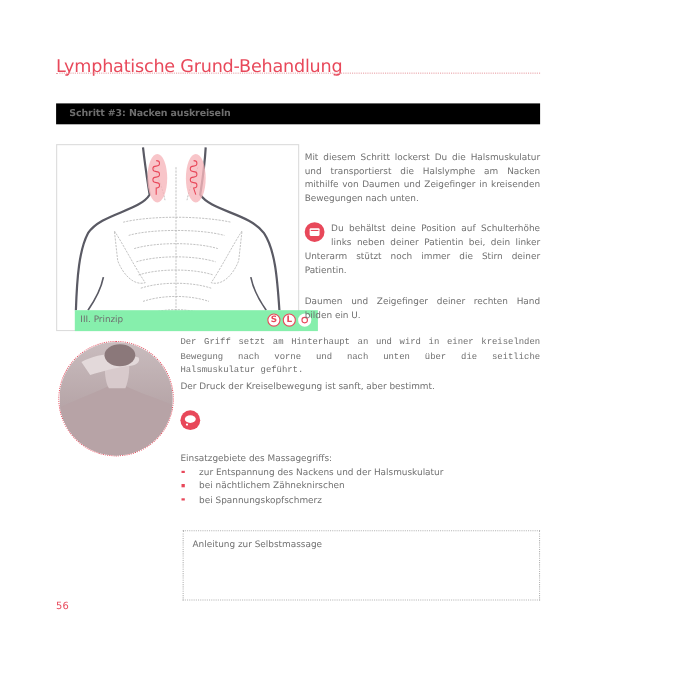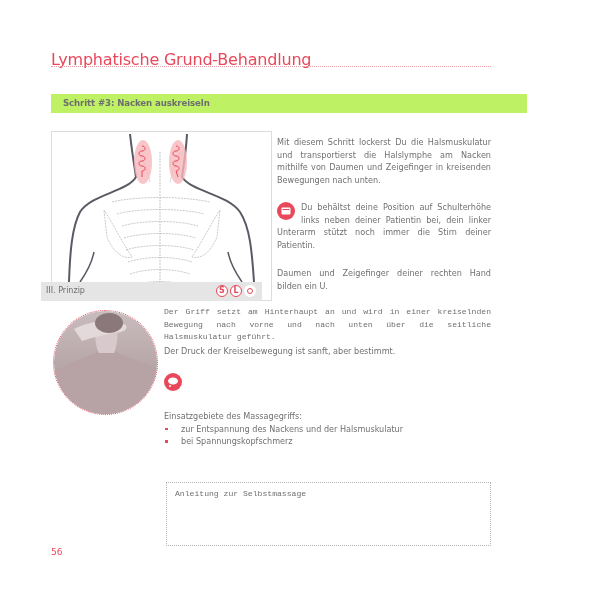--- a/index.html
+++ b/index.html
@@ -1,26 +1,26 @@
 <!DOCTYPE html>
 <html><head>
 <meta charset="utf-8">
 <style>
   html, body { margin: 0; padding: 0; background: #ffffff; }
   body { width: 612px; height: 612px; position: relative; overflow: hidden;
          font-family: "DejaVu Sans", sans-serif; color: #6b6b6b; }
   .abs { position: absolute; }
   .chapter { left: 51px; top: 50px; font-size: 16px; color: #e8485a; font-weight: normal; letter-spacing: -0.2px; }
   .chapter-rule { left: 51px; top: 66px; width: 440px; height: 0; border-top: 1px dotted #e8a0a6; }
-  .step-bar { left: 51px; top: 94px; width: 476px; height: 19px; background: #bef264; }
+  .step-bar { left: 51px; top: 94px; width: 440px; height: 19px; background: #000000; }
   .step-title { position: absolute; left: 12px; top: 4px; font-size: 8.6px; font-weight: bold; color: #6e6e6e; letter-spacing: -0.1px; }
 
   .figure { left: 51px; top: 131px; width: 221px; height: 170px; border: 1px solid #dcdcdc; background: #fff; box-sizing: border-box; overflow: hidden; }
   .figure svg { position: absolute; left: 0; top: 0; }
-  .caption-bar { left: 41px; top: 282px; width: 221px; height: 19px; background: #e5e5e5; }
+  .caption-bar { left: 68px; top: 282px; width: 221px; height: 19px; background: #86efac; }
   .caption-text { position: absolute; left: 5px; top: 4px; font-size: 8px; color: #6e6e6e; }
   .badges { position: absolute; right: 6px; top: 3px; display: flex; gap: 2px; }
   .badge { width: 12px; height: 12px; border-radius: 50%; border: 1.2px solid #e8485a; box-sizing: border-box;
            display: flex; align-items: center; justify-content: center; font-size: 8px; font-weight: bold; color: #e8485a; background: #fff; line-height: 1; }
   .badge.small { border: none; background: #fff; }
   .badge.small span { width: 6px; height: 6px; border-radius: 50%; border: 1.2px solid #e8485a; box-sizing: border-box; display:block; }
 
   .txt { font-size: 8.1px; line-height: 12.6px; color: #707070; text-align: justify; }
   .p1 { left: 277px; top: 136px; width: 214px; }
   .p2 { left: 277px; top: 201px; width: 214px; }
@@ -30,21 +30,21 @@
   .p6 { left: 164px; top: 372px; width: 327px; }
   .p7 { left: 164px; top: 410px; width: 327px; }
   .icon-circle { float: left; width: 18px; height: 18px; border-radius: 50%; background: #e8485a; margin: 1px 6px 2px 0; position: relative; }
   .bullets { list-style: none; margin: 0; padding: 0; }
   .bullets li { position: relative; padding-left: 17px; }
   .bullets li::before { content: ""; position: absolute; left: 1px; top: 5px; width: 2.5px; height: 2.5px; background: #e8485a; }
 
   .photo { left: 53px; top: 310px; width: 105px; height: 105px; border-radius: 50%; overflow: hidden; border: 1px dotted #e8485a; box-sizing: border-box; }
 
   .selfbox { left: 166px; top: 482px; width: 325px; height: 64px; border: 1px dotted #b5b5b5; box-sizing: border-box; padding: 5px 8px; }
-  .selfbox .txt { line-height: 12.4px; font-family: Liberation Mono, monospace; }
+  .selfbox .txt { line-height: 12.4px; }
   .pagenum { left: 51px; top: 547px; font-size: 9px; color: #e8485a; }
 </style>
 </head>
 <body>
 
 <div class="abs chapter">Lymphatische Grund-Behandlung</div>
 <div class="abs chapter-rule"></div>
 
 <div class="abs step-bar">
   <span class="step-title">Schritt #3: Nacken auskreiseln</span>
@@ -133,20 +133,21 @@
         <ellipse cx="9" cy="8" rx="5" ry="3.5" fill="#fff"></ellipse>
         <circle cx="6" cy="13" r="1" fill="#fff"></circle>
       </svg>
   </span>
 </div>
 
 <div class="abs txt p7">
   <div>Einsatzgebiete des Massagegriffs:</div>
   <ul class="bullets">
     <li>zur Entspannung des Nackens und der Halsmuskulatur</li>
+    <li>bei nächtlichem Zähneknirschen</li>
     <li>bei Spannungskopfschmerz</li>
   </ul>
 </div>
 
 <div class="abs selfbox">
   <div class="txt" style="text-align:left">Anleitung zur Selbstmassage</div>
 </div>
 
 <div class="abs pagenum">56</div>
 

